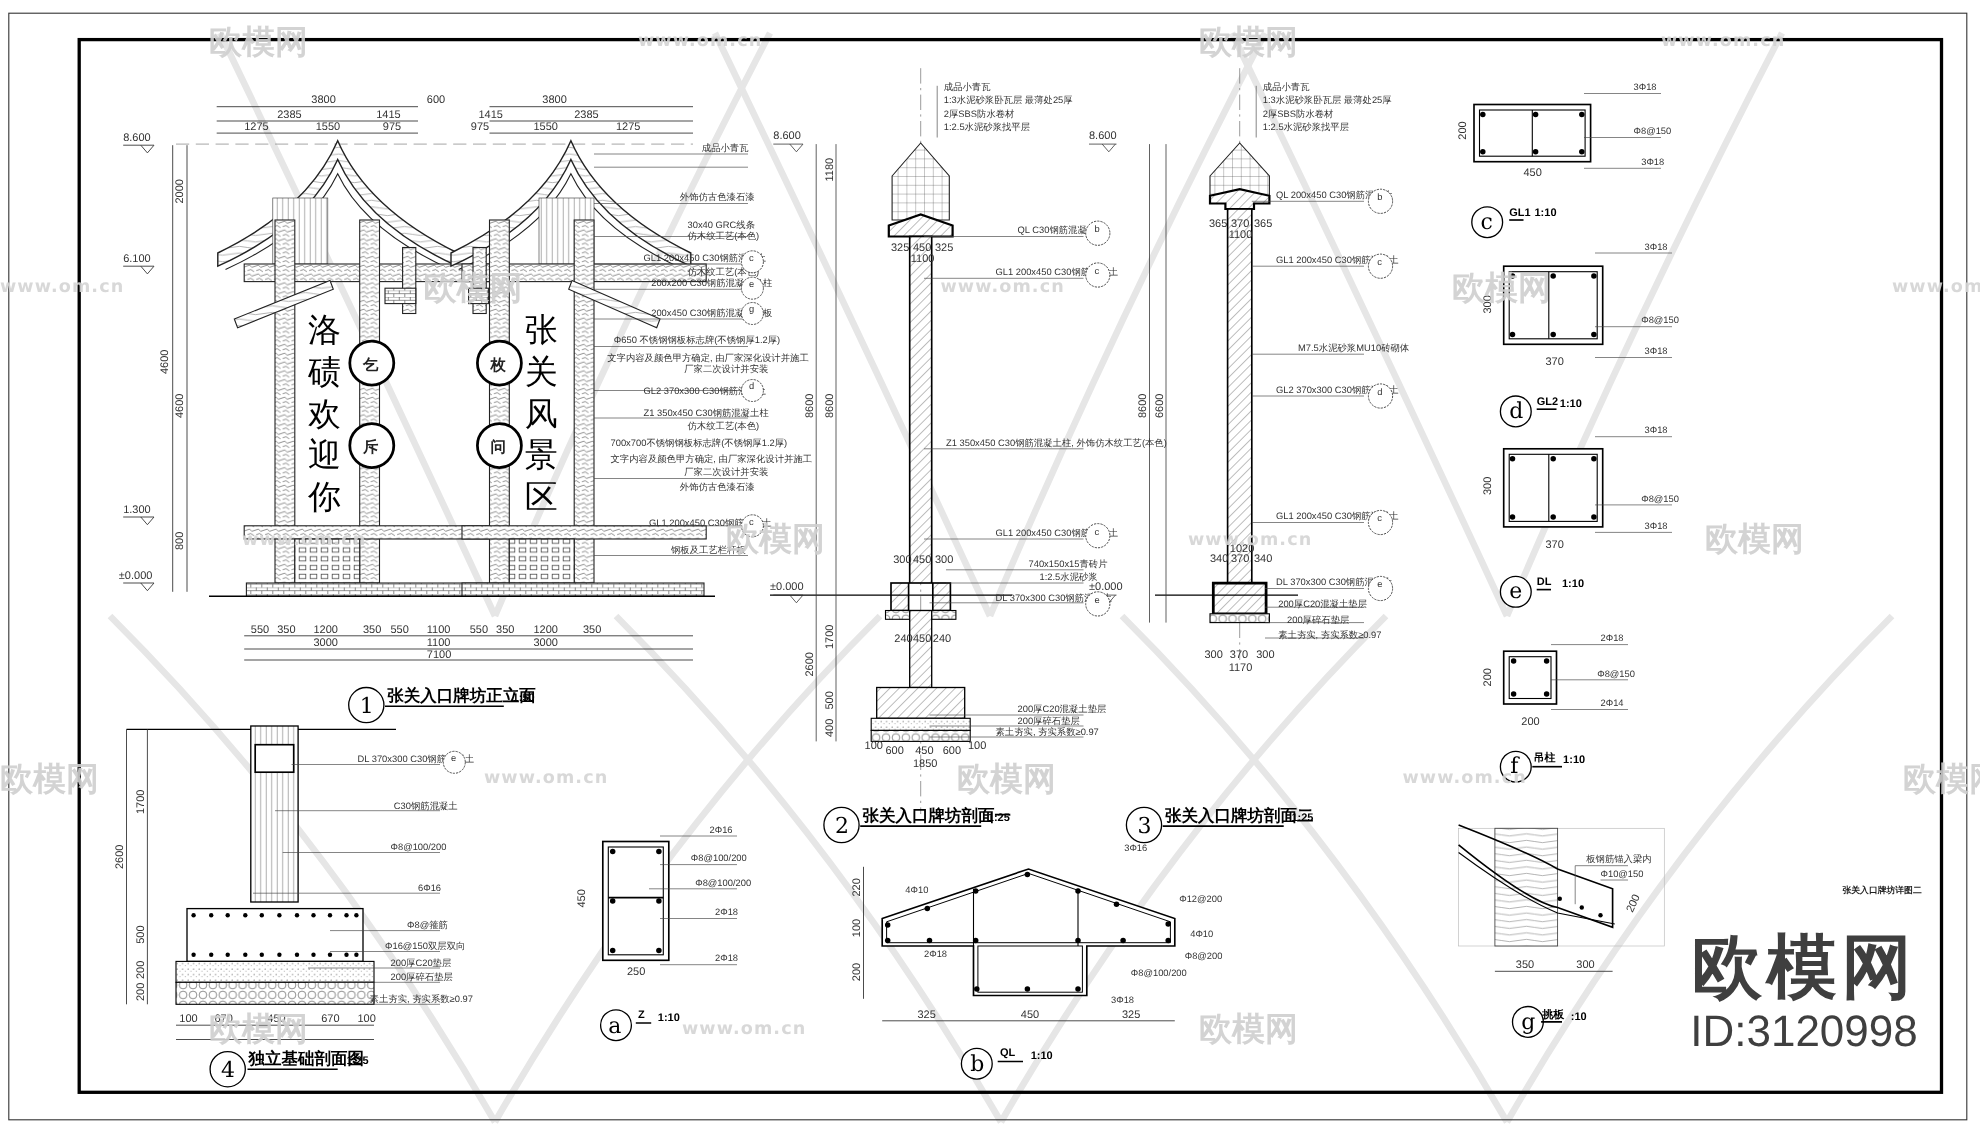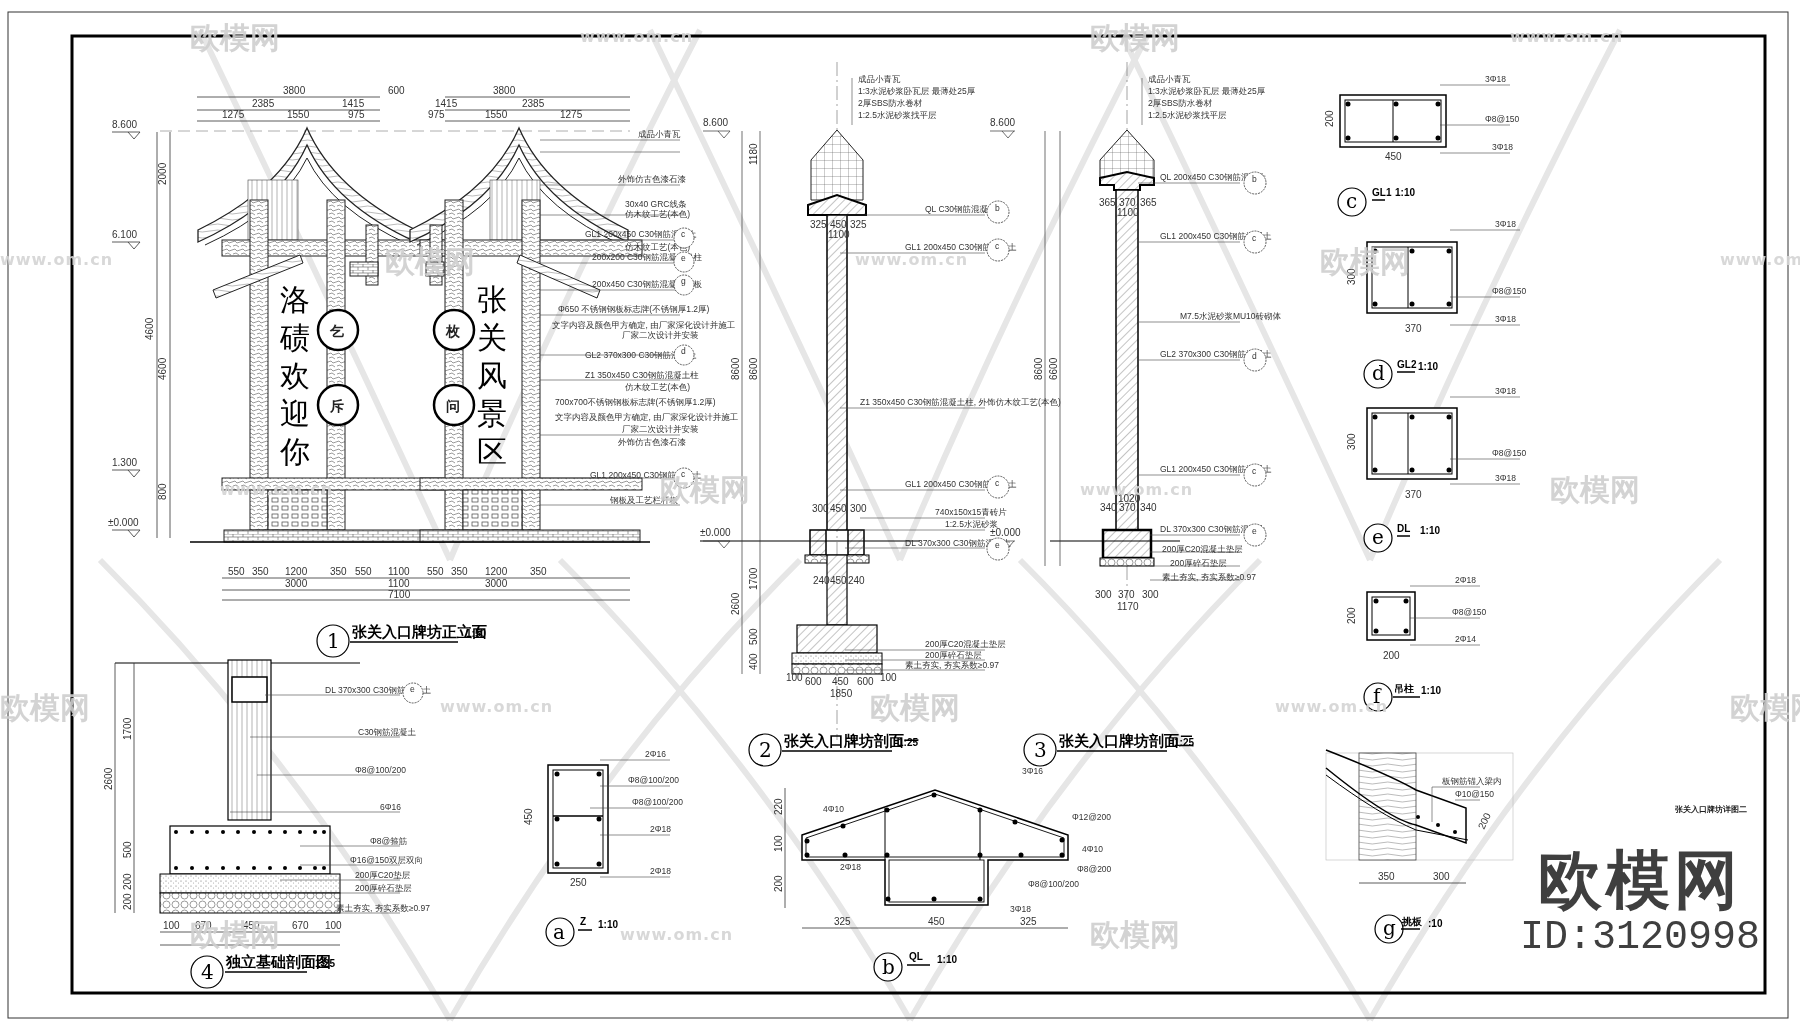--- a/index.html
+++ b/index.html
@@ -9,21 +9,21 @@
   .dim{font-size:10px;fill:#333;}
   .note{font-size:8.5px;fill:#333;}
   .big{font-size:30px;fill:#000;font-family:"DejaVu Sans",sans-serif;}
   .ttl{font-size:15px;font-weight:bold;fill:#000;font-family:"DejaVu Sans",sans-serif;}
   .scl{font-size:10px;font-weight:bold;fill:#000;}
   .circ{font-size:20px;fill:#000;font-family:"DejaVu Serif",serif;}
   .wm{fill:#cfcfcf;font-family:"DejaVu Sans",sans-serif;font-weight:bold;}
   .wmurl{fill:#d4d4d4;font-family:"DejaVu Sans",sans-serif;font-weight:bold;letter-spacing:1px;}
   .logo{position:absolute;left:1515px;top:845px;width:250px;text-align:center;color:#3f3f3f;}
   .logo .cn{font-family:"DejaVu Sans",sans-serif;font-size:64px;font-weight:bold;line-height:70px;letter-spacing:4px;}
-  .logo .id{font-family:Liberation Mono, monospace;font-size:40px;line-height:46px;}
+  .logo .id{font-family:Liberation Sans, sans-serif;font-size:40px;line-height:46px;}
 </style>
 </head>
 <body>
 
 <div id="sheet">
 <svg width="1800" height="1028" viewBox="0 0 1800 1028" xmlns="http://www.w3.org/2000/svg">
   <defs>
     <pattern id="brick" width="10" height="6" patternUnits="userSpaceOnUse">
       <rect width="10" height="6" fill="#fff"></rect>
       <path d="M0 0H10M0 3H10M3 0V3M8 3V6" stroke="#555" stroke-width="0.6"></path>

